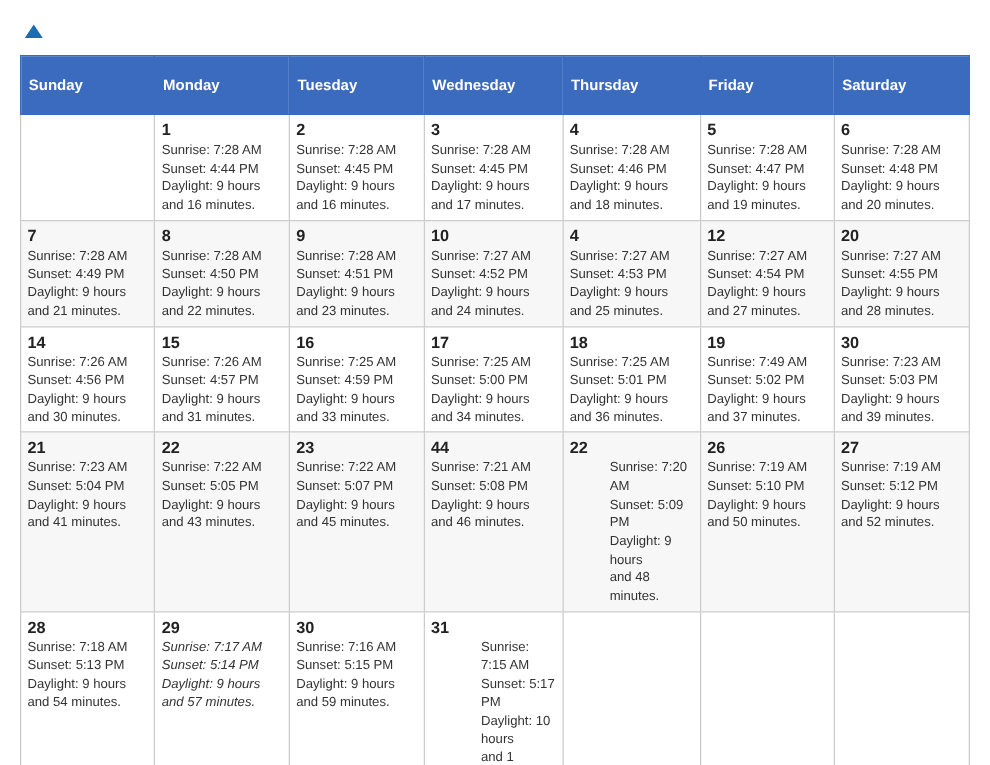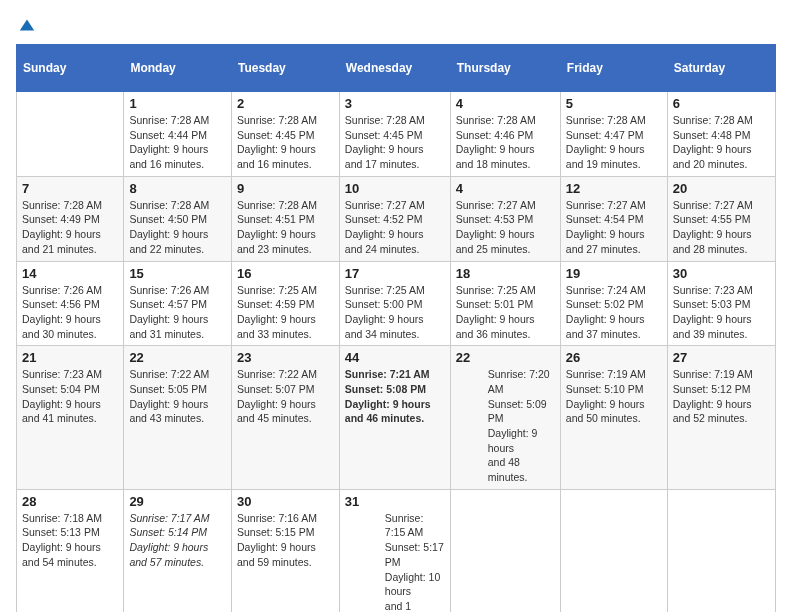--- a/index.html
+++ b/index.html
@@ -253,21 +253,21 @@
         </td>
         <td>
           <span class="day-number">18</span>
           <div class="day-info" style="white-space: pre-line;">Sunrise: 7:25 AM
 Sunset: 5:01 PM
 Daylight: 9 hours
 and 36 minutes.</div>
         </td>
         <td>
           <span class="day-number">19</span>
-          <div class="day-info" style="white-space: pre-line;">Sunrise: 7:24 AM
+          <div class="day-info" style="white-space: pre-line;">Sunrise: 7:49 AM
 Sunset: 5:02 PM
 Daylight: 9 hours
 and 37 minutes.</div>
         </td>
         <td>
           <span class="day-number">30</span>
           <div class="day-info" style="white-space: pre-line;">Sunrise: 7:23 AM
 Sunset: 5:03 PM
 Daylight: 9 hours
 and 39 minutes.</div>
@@ -290,21 +290,21 @@
         </td>
         <td>
           <span class="day-number">23</span>
           <div class="day-info" style="white-space: pre-line;">Sunrise: 7:22 AM
 Sunset: 5:07 PM
 Daylight: 9 hours
 and 45 minutes.</div>
         </td>
         <td>
           <span class="day-number">44</span>
-          <div class="day-info" style="white-space: pre-line; font-weight: bold;">Sunrise: 7:21 AM
+          <div class="day-info" style="white-space: pre-line;">Sunrise: 7:21 AM
 Sunset: 5:08 PM
 Daylight: 9 hours
 and 46 minutes.</div>
         </td>
         <td>
           <span class="day-number">22</span>
           <div class="day-info" style="white-space: pre-line; margin-left: 32px;">Sunrise: 7:20 AM
 Sunset: 5:09 PM
 Daylight: 9 hours
 and 48 minutes.</div>

